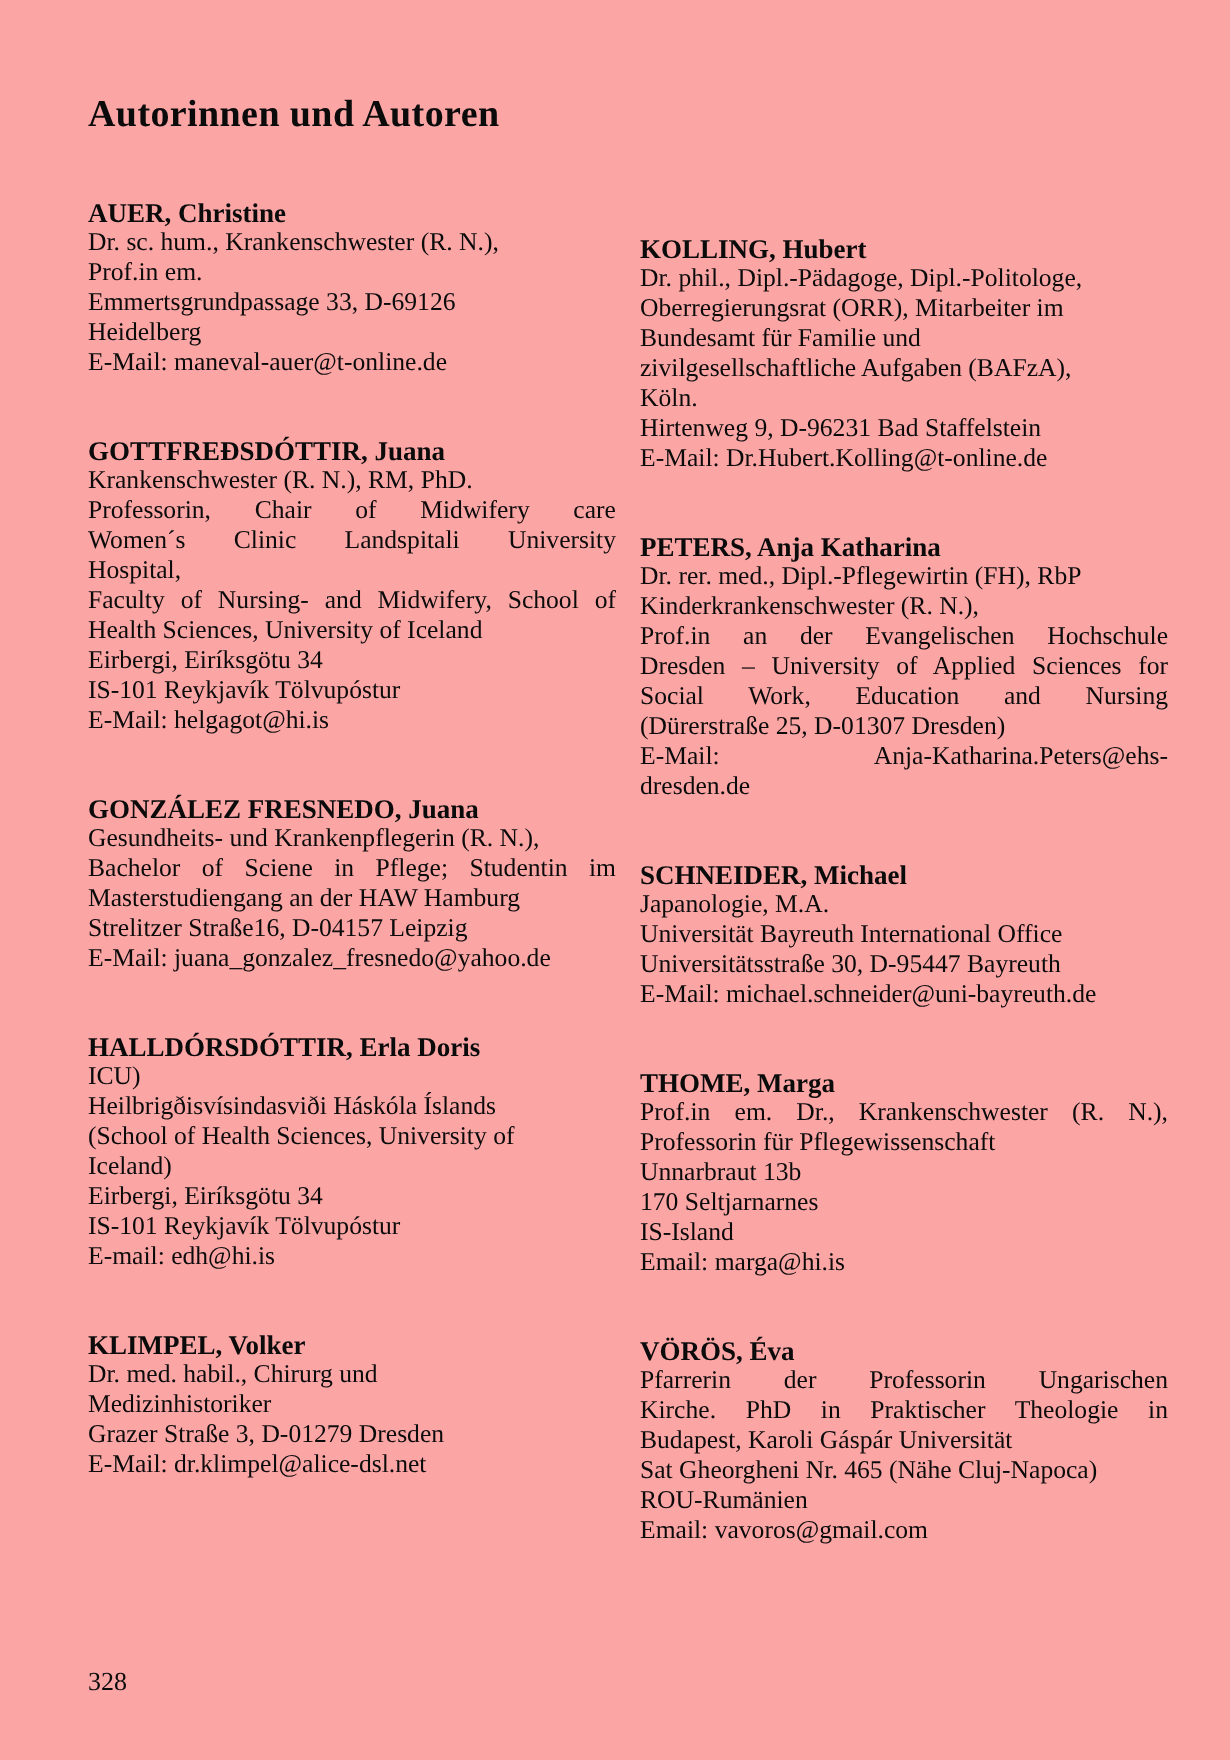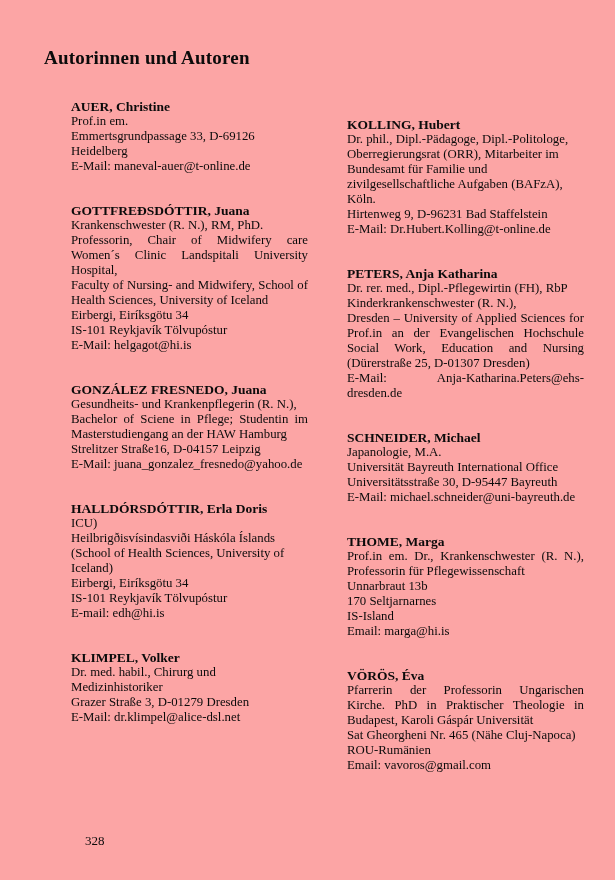--- a/index.html
+++ b/index.html
@@ -24,54 +24,54 @@
     letter-spacing: 0.2px;
     white-space: nowrap;
   }
   .columns {
     position: absolute;
     left: 44px; top: 99px;
     width: 540px;
     display: flex;
     gap: 12px;
   }
-  .col { width: 264px; margin-left: 27px; }
+  .col { width: 264px; }
   .col-right { padding-top: 18px; }
   .entry { margin-bottom: 29px; }
   .entry-name {
     font-weight: bold;
     font-size: 13.5px;
     line-height: 15px;
     white-space: nowrap;
   }
   .entry-line {
     font-size: 12.8px;
     line-height: 15px;
   }
   .entry-line.just {
     text-align: justify;
     text-align-last: justify;
   }
   .pageno {
     position: absolute;
     left: 44px; top: 833px;
     font-size: 13px;
-    margin-left: 41px;
   }
 </style>
 </head>
 <body>
 
 <div class="page">
   <h1 class="title">Autorinnen und Autoren</h1>
 
   <div class="columns">
     <div class="col col-left" id="col-left">
         <div class="entry">
           <div class="entry-name">AUER, Christine</div>
+          <div class="entry-line">Dr. sc. hum., Krankenschwester (R. N.),</div>
           <div class="entry-line">Prof.in em.</div>
           <div class="entry-line">Emmertsgrundpassage 33, D-69126</div>
           <div class="entry-line">Heidelberg</div>
           <div class="entry-line">E-Mail: maneval-auer@t-online.de</div>
         </div>
         <div class="entry">
           <div class="entry-name">GOTTFREÐSDÓTTIR, Juana</div>
           <div class="entry-line">Krankenschwester (R. N.), RM, PhD.</div>
           <div class="entry-line just">Professorin, Chair of Midwifery care</div>
           <div class="entry-line just">Women´s Clinic Landspitali University</div>
@@ -116,22 +116,22 @@
           <div class="entry-line">Bundesamt für Familie und</div>
           <div class="entry-line">zivilgesellschaftliche Aufgaben (BAFzA),</div>
           <div class="entry-line">Köln.</div>
           <div class="entry-line">Hirtenweg 9, D-96231 Bad Staffelstein</div>
           <div class="entry-line">E-Mail: Dr.Hubert.Kolling@t-online.de</div>
         </div>
         <div class="entry">
           <div class="entry-name">PETERS, Anja Katharina</div>
           <div class="entry-line">Dr. rer. med., Dipl.-Pflegewirtin (FH), RbP</div>
           <div class="entry-line">Kinderkrankenschwester (R. N.),</div>
+          <div class="entry-line just">Prof.in an der Evangelischen Hochschule</div>
           <div class="entry-line just">Dresden – University of Applied Sciences for</div>
-          <div class="entry-line just">Prof.in an der Evangelischen Hochschule</div>
           <div class="entry-line just">Social Work, Education and Nursing</div>
           <div class="entry-line">(Dürerstraße 25, D-01307 Dresden)</div>
           <div class="entry-line just">E-Mail: Anja-Katharina.Peters@ehs-</div>
           <div class="entry-line">dresden.de</div>
         </div>
         <div class="entry">
           <div class="entry-name">SCHNEIDER, Michael</div>
           <div class="entry-line">Japanologie, M.A.</div>
           <div class="entry-line">Universität Bayreuth International Office</div>
           <div class="entry-line">Universitätsstraße 30, D-95447 Bayreuth</div>

